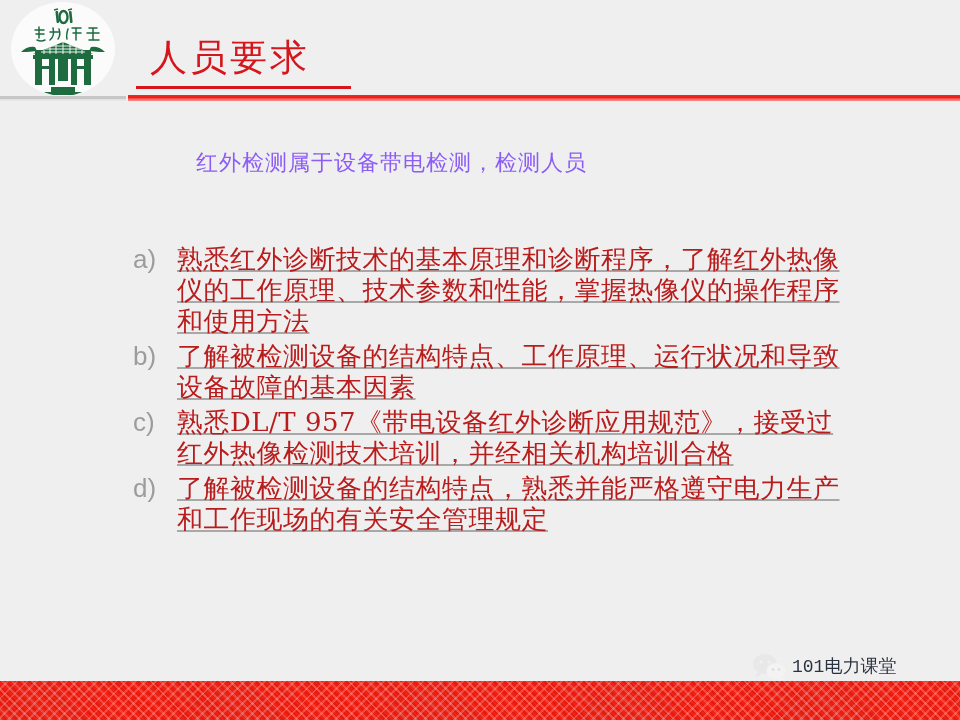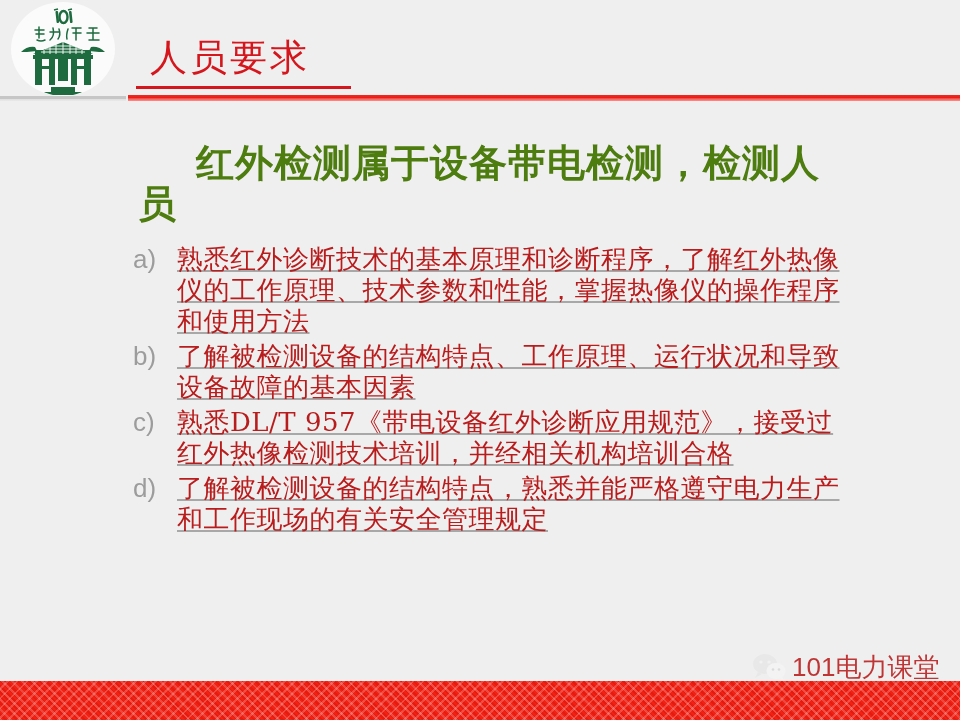--- a/index.html
+++ b/index.html
@@ -82,25 +82,24 @@
     background: linear-gradient(to bottom, #ef2a24 0%, #ec1c16 45%, #f4564f 60%, #f8918d 100%);
   }
 
   
   .intro {
     position: absolute;
     left: 138px;
     top: 142px;
     width: 710px;
     font-family: "DejaVu Serif", "Liberation Serif", serif;
-    font-size: 38px;
+    font-size: 22px;
     line-height: 41px;
-    color: #4d7c0f;
+    color: #8b5cf6;
     letter-spacing: 1px;
-    font-weight: bold;
   }
   .intro .indent { display: inline-block; width: 58px; }
 
   .bullets {
     position: absolute;
     left: 133px;
     top: 244px;
     width: 715px;
   }
   .bullet {
@@ -146,24 +145,24 @@
     position: absolute;
     left: 752px;
     top: 652px;
     display: flex;
     align-items: center;
     gap: 6px;
     opacity: 0.88;
   }
   .wm-wechat .wx-icon { width: 34px; height: 30px; position: relative; }
   .wm-wechat .wx-label {
-    font-family: Liberation Sans, sans-serif;
-    font-size: 26px;
+    font-family: Liberation Mono, monospace;
+    font-size: 18px;
     line-height: 25px;
-    color: #b91c1c;
+    color: #0f172a;
     white-space: nowrap;
   }
 
   .wm-brand {
     position: absolute;
     left: 845px;
     top: 676px;
     width: 112px;
     height: 42px;
   }

